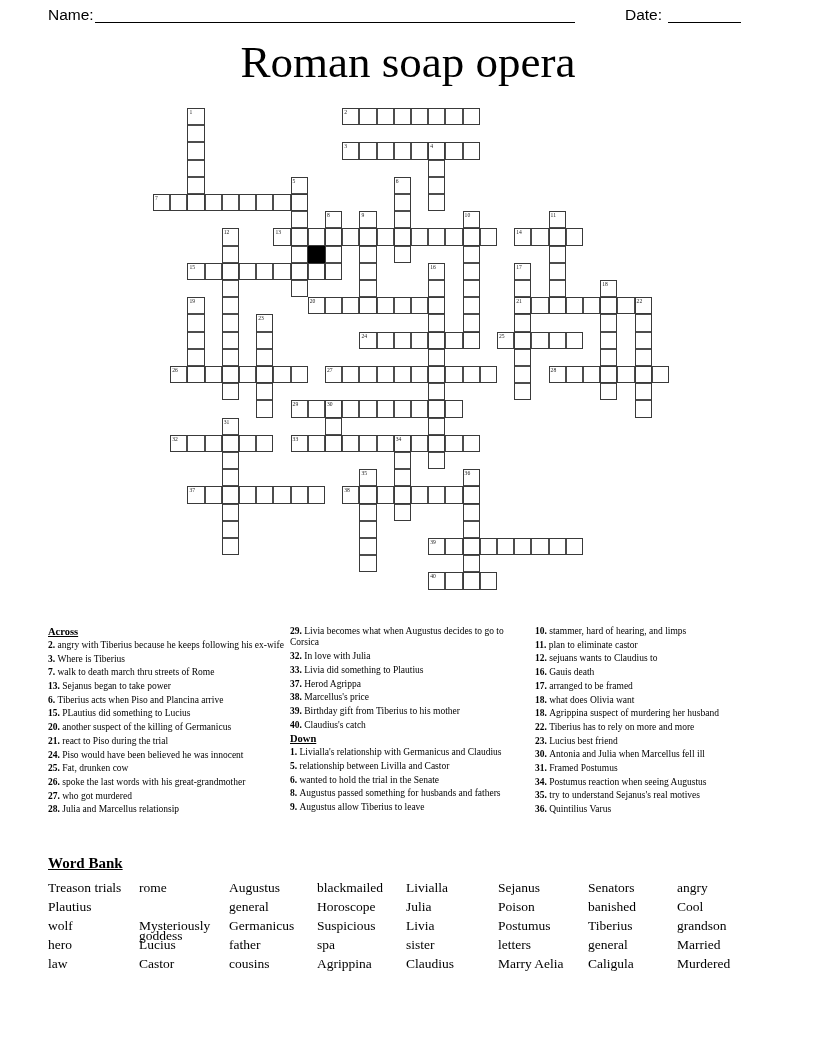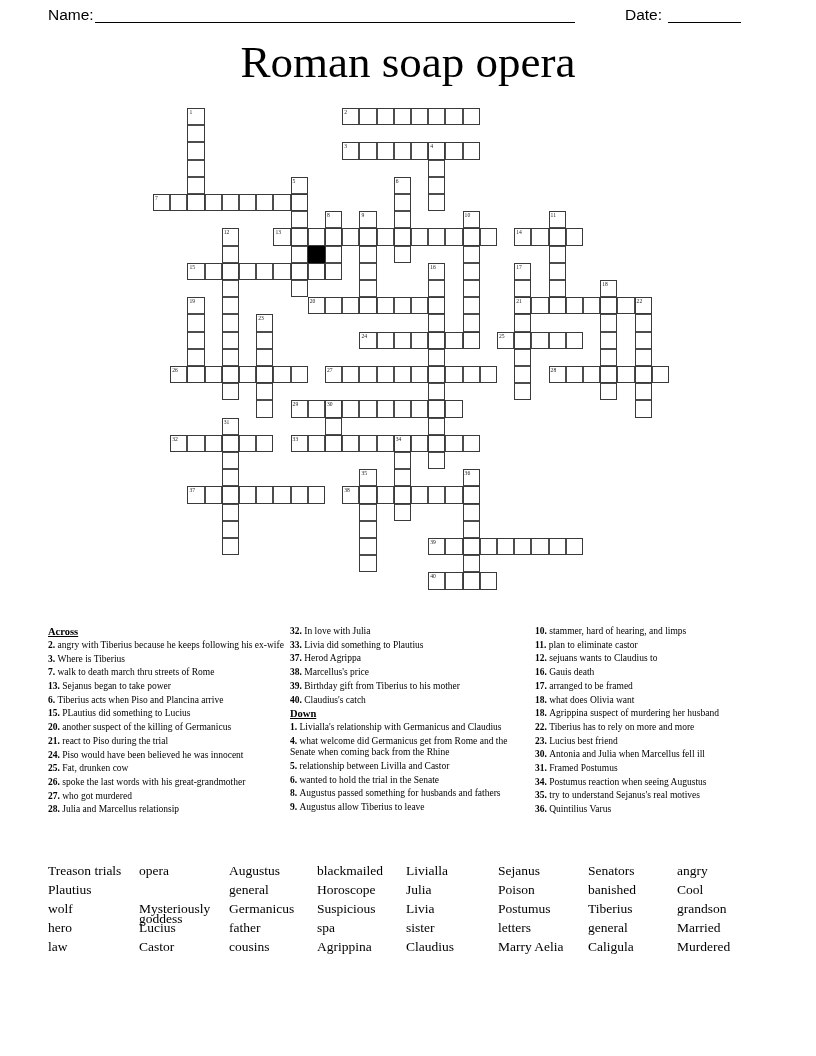--- a/index.html
+++ b/index.html
@@ -427,29 +427,29 @@
     <div class="clue"><b>15. </b>PLautius did something to Lucius</div>
     <div class="clue"><b>20. </b>another suspect of the killing of Germanicus</div>
     <div class="clue"><b>21. </b>react to Piso during the trial</div>
     <div class="clue"><b>24. </b>Piso would have been believed he was innocent</div>
     <div class="clue"><b>25. </b>Fat, drunken cow</div>
     <div class="clue"><b>26. </b>spoke the last words with his great-grandmother</div>
     <div class="clue"><b>27. </b>who got murdered</div>
     <div class="clue"><b>28. </b>Julia and Marcellus relationsip</div>
   </div>
 <div class="clue-col" style="left:290px;width:238px">
+    <div class="clue"><b>29. </b>Livia becomes what when Augustus decides to go to Corsica</div>
     <div class="clue"><b>32. </b>In love with Julia</div>
     <div class="clue"><b>33. </b>Livia did something to Plautius</div>
     <div class="clue"><b>37. </b>Herod Agrippa</div>
     <div class="clue"><b>38. </b>Marcellus's price</div>
     <div class="clue"><b>39. </b>Birthday gift from Tiberius to his mother</div>
     <div class="clue"><b>40. </b>Claudius's catch</div>
     <div class="clue-header">Down</div>
     <div class="clue"><b>1. </b>Livialla's relationship with Germanicus and Claudius</div>
-    <div class="clue"><b>4. </b>what welcome did Germanicus get from Rome and the Senate when coming back from the Rhine</div>
     <div class="clue"><b>5. </b>relationship between Livilla and Castor</div>
     <div class="clue"><b>6. </b>wanted to hold the trial in the Senate</div>
     <div class="clue"><b>8. </b>Augustus passed something for husbands and fathers</div>
     <div class="clue"><b>9. </b>Augustus allow Tiberius to leave</div>
   </div>
 <div class="clue-col" style="left:535px;width:248px">
     <div class="clue"><b>10. </b>stammer, hard of hearing, and limps</div>
     <div class="clue"><b>11. </b>plan to eliminate castor</div>
     <div class="clue"><b>12. </b>sejuans wants to Claudius to</div>
     <div class="clue"><b>16. </b>Gauis death</div>
@@ -459,27 +459,28 @@
     <div class="clue"><b>22. </b>Tiberius has to rely on more and more</div>
     <div class="clue"><b>23. </b>Lucius best friend</div>
     <div class="clue"><b>30. </b>Antonia and Julia when Marcellus fell ill</div>
     <div class="clue"><b>31. </b>Framed Postumus</div>
     <div class="clue"><b>34. </b>Postumus reaction when seeing Augustus</div>
     <div class="clue"><b>35. </b>try to understand Sejanus's real motives</div>
     <div class="clue"><b>36. </b>Quintilius Varus</div>
   </div>
 
 <div class="bank">
+  <div class="bank-header">Word Bank</div>
   <div style="position:relative;height:105px;">
       <div class="bank-item" style="left: 0px; top: 8px;">Treason trials</div>
       <div class="bank-item" style="left: 0px; top: 27px;">Plautius</div>
       <div class="bank-item" style="left: 0px; top: 46px;">wolf</div>
       <div class="bank-item" style="left: 0px; top: 65px;">hero</div>
       <div class="bank-item" style="left: 0px; top: 84px;">law</div>
-      <div class="bank-item" style="left: 91px; top: 8px;">opera</div>
+      <div class="bank-item" style="left: 91px; top: 8px;">rome</div>
       <div class="bank-item" style="left: 91px; top: 27px; margin-top: 29px;">goddess</div>
       <div class="bank-item" style="left: 91px; top: 46px;">Mysteriously</div>
       <div class="bank-item" style="left: 91px; top: 65px;">Lucius</div>
       <div class="bank-item" style="left: 91px; top: 84px;">Castor</div>
       <div class="bank-item" style="left: 181px; top: 8px;">Augustus</div>
       <div class="bank-item" style="left: 181px; top: 27px;">general</div>
       <div class="bank-item" style="left: 181px; top: 46px;">Germanicus</div>
       <div class="bank-item" style="left: 181px; top: 65px;">father</div>
       <div class="bank-item" style="left: 181px; top: 84px;">cousins</div>
       <div class="bank-item" style="left: 269px; top: 8px;">blackmailed</div>

